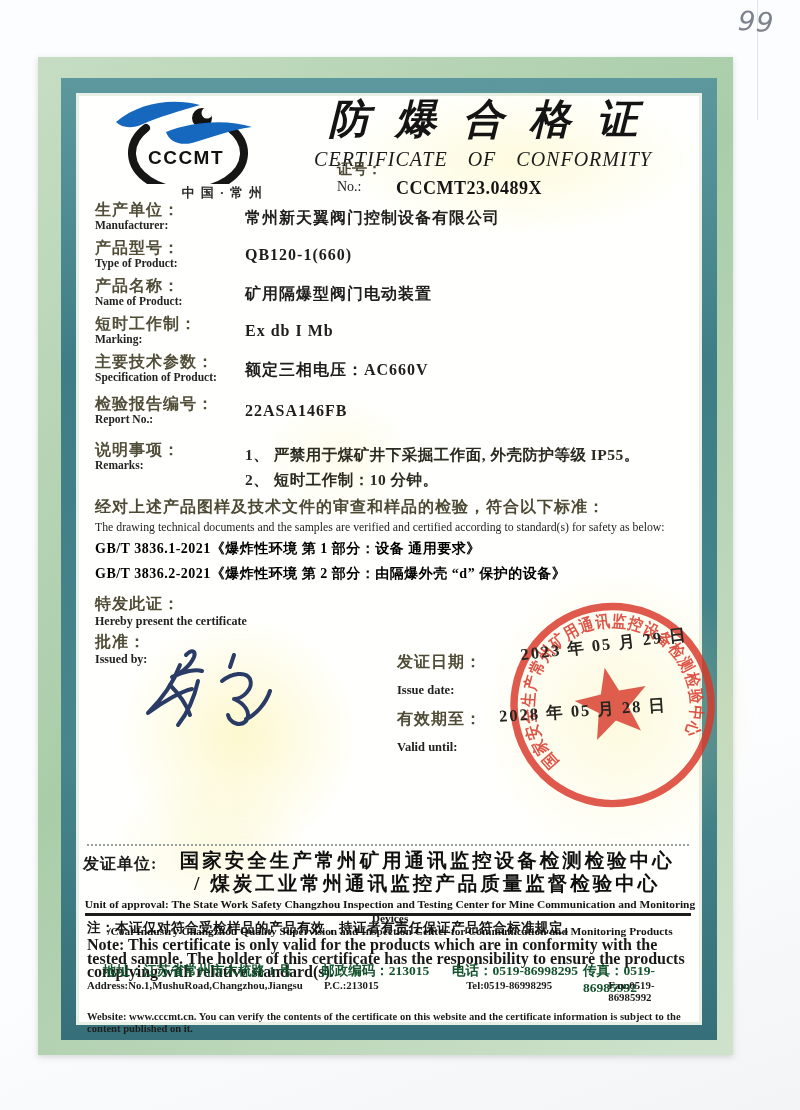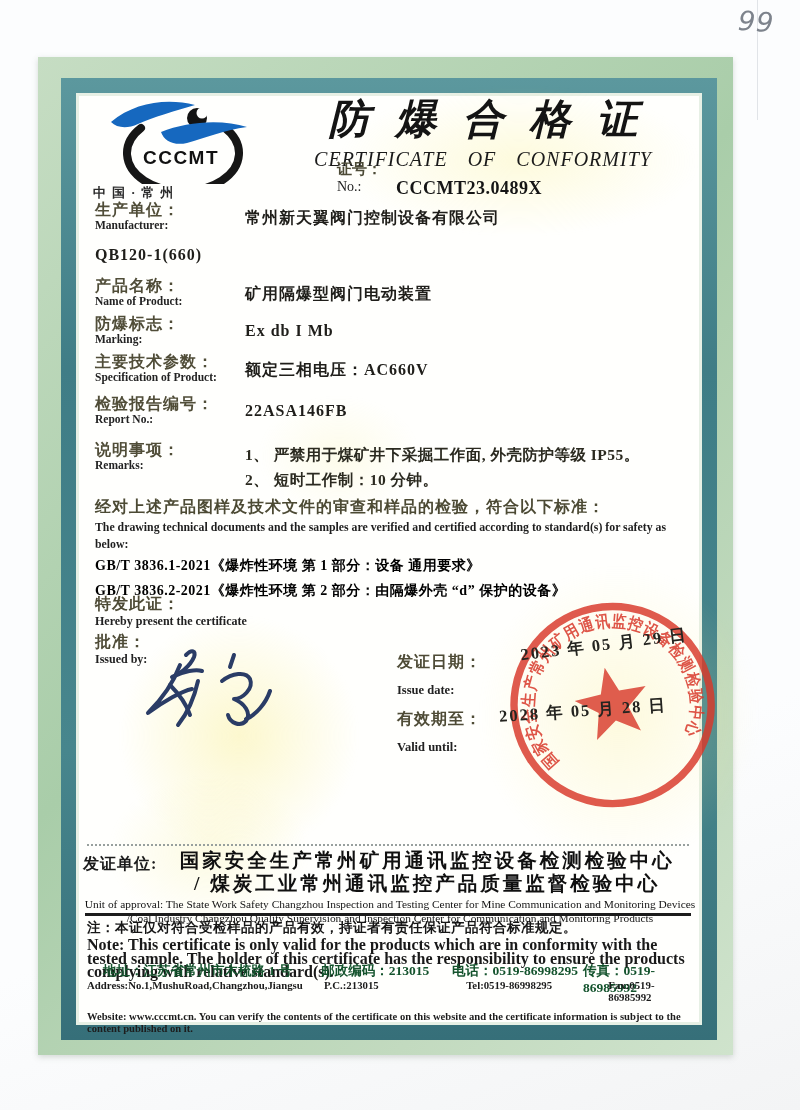--- a/index.html
+++ b/index.html
@@ -16,21 +16,21 @@
   .band-pale{position:absolute;inset:15px;background:#e7f0e5;}
   .inner{position:absolute;inset:3px;background:#fffffd;}
   
   .blob{position:absolute;pointer-events:none;border-radius:50%;filter:blur(2px);}
   .b1{left:260px;top:-10px;width:360px;height:150px;background:radial-gradient(closest-side,rgba(250,240,140,.28),rgba(250,240,140,0));}
   .b2{left:40px;top:520px;width:240px;height:240px;background:radial-gradient(closest-side,rgba(248,236,130,.38),rgba(248,236,130,0));}
   .b3{left:400px;top:470px;width:280px;height:300px;background:radial-gradient(closest-side,rgba(250,238,150,.30),rgba(250,238,150,0));}
   .b4{left:30px;top:680px;width:200px;height:150px;background:radial-gradient(closest-side,rgba(246,238,150,.25),rgba(246,238,150,0));}
   .b5{left:180px;top:300px;width:160px;height:120px;background:radial-gradient(closest-side,rgba(246,238,150,.18),rgba(246,238,150,0));}
   
-  .logo{position:absolute;left:14px;top:2px;width:175px;text-align:left;}
+  .logo{position:absolute;left:14px;top:2px;width:175px;text-align:right;}
   .logo-sub{margin-top:-4px;font-size:13px;font-weight:bold;letter-spacing:6px;color:#2a2a2a;}
   .title-wrap{position:absolute;left:190px;top:0;width:428px;text-align:center;font-style:italic;}
   .title-cn{font-size:41px;font-weight:bold;color:#141414;letter-spacing:26px;text-indent:26px;line-height:46px;}
   .title-en{margin-top:6px;font-size:20px;color:#1a1a1a;letter-spacing:1px;word-spacing:14px;}
   .certno{position:absolute;left:258px;top:64px;display:flex;align-items:flex-start;}
   .certno .lblcol{text-align:left;margin-right:14px;}
   .certno .cn{font-size:15px;font-weight:bold;color:#4c4a36;}
   .certno .en{font-size:14px;color:#222;}
   .certno .val{font-size:18px;font-weight:bold;color:#151515;margin-top:10px;letter-spacing:.5px;}
   
@@ -40,42 +40,42 @@
   .lbl .cn{font-size:16px;font-weight:bold;color:#504d38;line-height:19px;letter-spacing:1px;}
   .lbl .en{font-size:11.5px;color:#232323;line-height:13px;font-weight:bold;}
   .val{font-size:16px;color:#1f1e1a;padding-top:8px;letter-spacing:1px;font-weight:bold;}
   .rr{position:absolute;left:16px;top:298px;right:8px;}
   .rr .row{min-height:45px;}
   .remark-items div{font-size:15.5px;color:#2b2a20;line-height:25px;font-weight:bold;letter-spacing:.5px;}
   .rr .remarks-row .val{padding-top:2px;}
   
   .standards{position:absolute;left:16px;top:400px;right:2px;}
   .std-cn{font-size:16px;font-weight:bold;color:#4c4a34;letter-spacing:1px;line-height:22px;}
-  .std-en{font-size:11.8px;color:#1e1e1e;font-weight:bold;line-height:17px;margin-top:1px;}
+  .std-en{font-size:11.8px;color:#1e1e1e;font-weight:normal;line-height:17px;margin-top:1px;}
   .std-item{font-size:14px;font-weight:bold;color:#000000;line-height:25px;letter-spacing:.5px;}
   
   .issue-left{position:absolute;left:16px;top:498px;}
   .il-cn{font-size:16px;font-weight:bold;color:#4e4b36;letter-spacing:1px;line-height:20px;}
   .il-en{font-size:12px;color:#222;font-weight:bold;line-height:15px;margin-bottom:3px;}
   .signature{position:absolute;left:55px;top:545px;}
   .issue-right{position:absolute;left:318px;top:552px;width:148px;text-align:left;}
   .ir-cn{font-size:16px;font-weight:bold;color:#4e4b36;line-height:28px;letter-spacing:1px;}
   .ir-en{font-size:12.5px;color:#222;font-weight:bold;line-height:29px;}
   .stamp{position:absolute;left:428px;top:503px;transform:rotate(-12deg);opacity:.92;}
   .date-line{position:absolute;font-size:16.5px;font-weight:bold;color:#242420;letter-spacing:2px;white-space:nowrap;}
   .d1{left:441px;top:538px;transform:rotate(-7deg);}
   .d2{left:420px;top:604px;transform:rotate(-4deg);}
   
   .divider-dotted{position:absolute;left:8px;top:748px;right:10px;border-top:2px dotted #98a09e;}
   .approval{position:absolute;left:4px;top:753px;right:2px;}
   .appr-top{display:flex;}
   .appr-lbl{flex:none;font-size:16px;font-weight:bold;color:#1b1b1b;padding-top:5px;letter-spacing:1px;}
   .appr-lines{flex:1;text-align:center;}
   .appr-l1,.appr-l2{font-size:19.5px;font-weight:bold;color:#101010;letter-spacing:3px;line-height:23px;}
-  .appr-en1,.appr-en2{font-size:11.4px;font-weight:normal;color:#141414;line-height:13.5px;text-align:center;}
+  .appr-en1,.appr-en2{font-size:11.4px;font-weight:bold;color:#141414;line-height:13.5px;text-align:center;}
   .appr-en1{margin-top:3px;}
   .divider-solid{position:absolute;left:6px;top:817px;right:8px;border-top:3px solid #1c1c1c;}
   
   .note{position:absolute;left:8px;top:823px;right:6px;}
   .note-cn{font-size:13.5px;font-weight:bold;color:#161616;line-height:17px;letter-spacing:.5px;}
   .note-en{font-size:16px;font-weight:bold;color:#191919;line-height:13.5px;margin-top:2px;}
   .contacts-cn{position:absolute;left:24px;top:866px;right:6px;display:flex;font-size:13.5px;font-weight:bold;color:#14532d;}
   .contacts-cn span:nth-child(1){width:250px;}
   .contacts-cn span:nth-child(2){width:150px;}
   .contacts-cn span:nth-child(3){width:150px;}
@@ -130,32 +130,36 @@
 
           <div class="fields">
             <div class="row">
               <div class="lbl">
                   <div class="cn">生产单位：</div>
                 <div class="en">Manufacturer:</div>
                 </div>
               <div class="val">常州新天翼阀门控制设备有限公司</div>
             </div>
             <div class="row">
+              <div class="lbl">
+                  <div class="cn">产品型号：</div>
+                <div class="en">Type of Product:</div>
+                </div>
               <div class="val">QB120-1(660)</div>
             </div>
             <div class="row">
               <div class="lbl">
                   <div class="cn">产品名称：</div>
                 <div class="en">Name of Product:</div>
                 </div>
               <div class="val">矿用隔爆型阀门电动装置</div>
             </div>
             <div class="row">
               <div class="lbl">
-                  <div class="cn">防爆标志：</div>
+                  <div class="cn">短时工作制：</div>
                 <div class="en">Marking:</div>
                 </div>
               <div class="val">Ex db I Mb</div>
             </div>
             <div class="row">
               <div class="lbl">
                   <div class="cn">主要技术参数：</div>
                 <div class="en">Specification of Product:</div>
                 </div>
               <div class="val">额定三相电压：AC660V</div>

